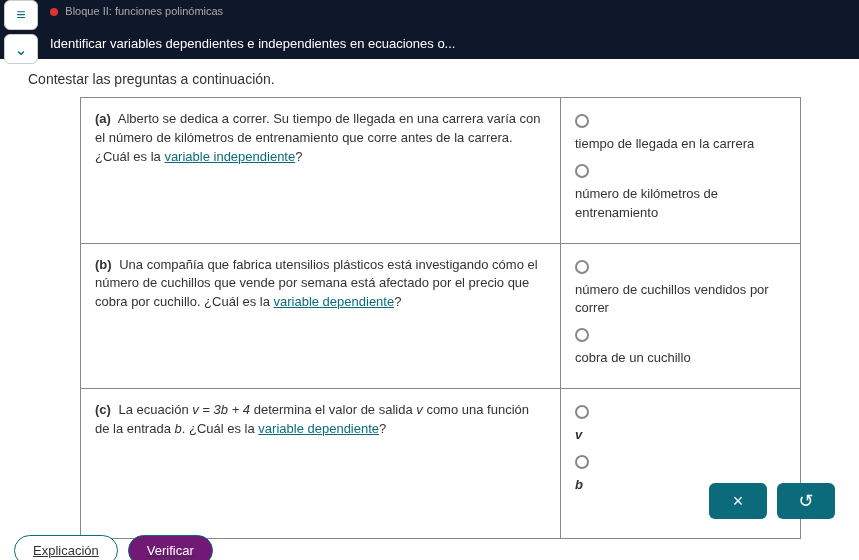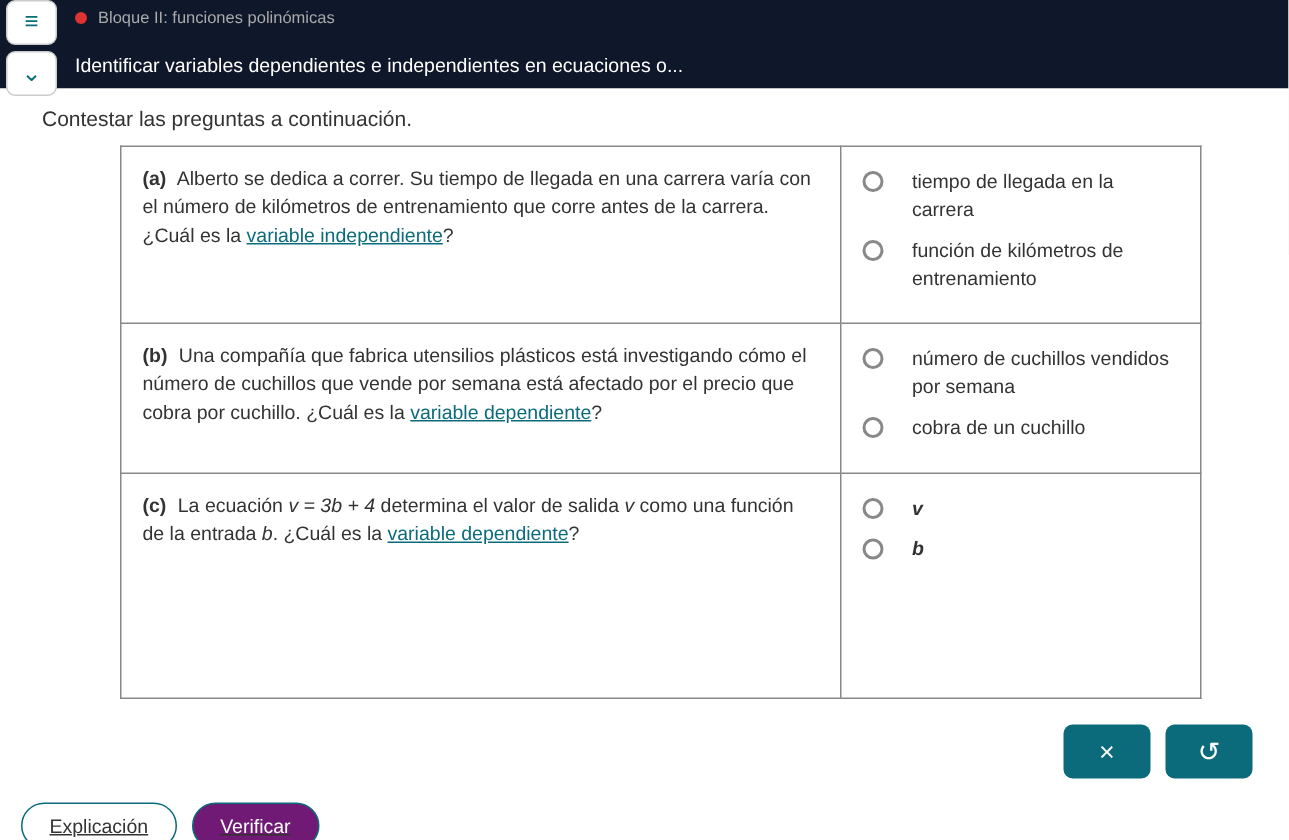--- a/index.html
+++ b/index.html
@@ -73,23 +73,24 @@
   .qlabel { font-weight: bold; margin-right: 4px;}
   .vlink {
     color: #0b6b7a;
     text-decoration: underline;
     cursor: pointer;
   }
   .opts-cell { width: 240px; }
   .opt-row {
     display: flex;
     align-items: flex-start;
-    gap: 19px;
+    gap: 7px;
     margin: 2px 0 8px 0;
     font-size: 13px;
+    flex-direction: column;
   }
   .radio {
     width: 14px; height: 14px;
     border: 2px solid #888;
     border-radius: 50%;
     flex-shrink: 0;
     margin-top: 2px;
     cursor: pointer;
   }
   .opt-text { flex: 1; }
@@ -166,34 +167,34 @@
         <span class="qlabel">(a)</span>
         <span>Alberto se dedica a correr. Su tiempo de llegada en una carrera varía con el número de kilómetros de entrenamiento que corre antes de la carrera. ¿Cuál es la </span><span class="vlink">variable independiente</span><span>?</span>
       </td>
       <td class="opts-cell">
         <div class="opt-row">
           <div class="radio"></div>
           <div class="opt-text">tiempo de llegada en la carrera</div>
         </div>
         <div class="opt-row">
           <div class="radio"></div>
-          <div class="opt-text">función de kilómetros de entrenamiento</div>
+          <div class="opt-text">número de kilómetros de entrenamiento</div>
         </div>
       </td>
     </tr>
 
     <tr>
       <td>
         <span class="qlabel">(b)</span>
         <span>Una compañía que fabrica utensilios plásticos está investigando cómo el número de cuchillos que vende por semana está afectado por el precio que cobra por cuchillo. ¿Cuál es la </span><span class="vlink">variable dependiente</span><span>?</span>
       </td>
       <td class="opts-cell">
         <div class="opt-row">
           <div class="radio"></div>
-          <div class="opt-text">número de cuchillos vendidos por semana</div>
+          <div class="opt-text">número de cuchillos vendidos por correr</div>
         </div>
         <div class="opt-row">
           <div class="radio"></div>
           <div class="opt-text">cobra de un cuchillo</div>
         </div>
       </td>
     </tr>
 
     <tr class="tall-row">
       <td>

